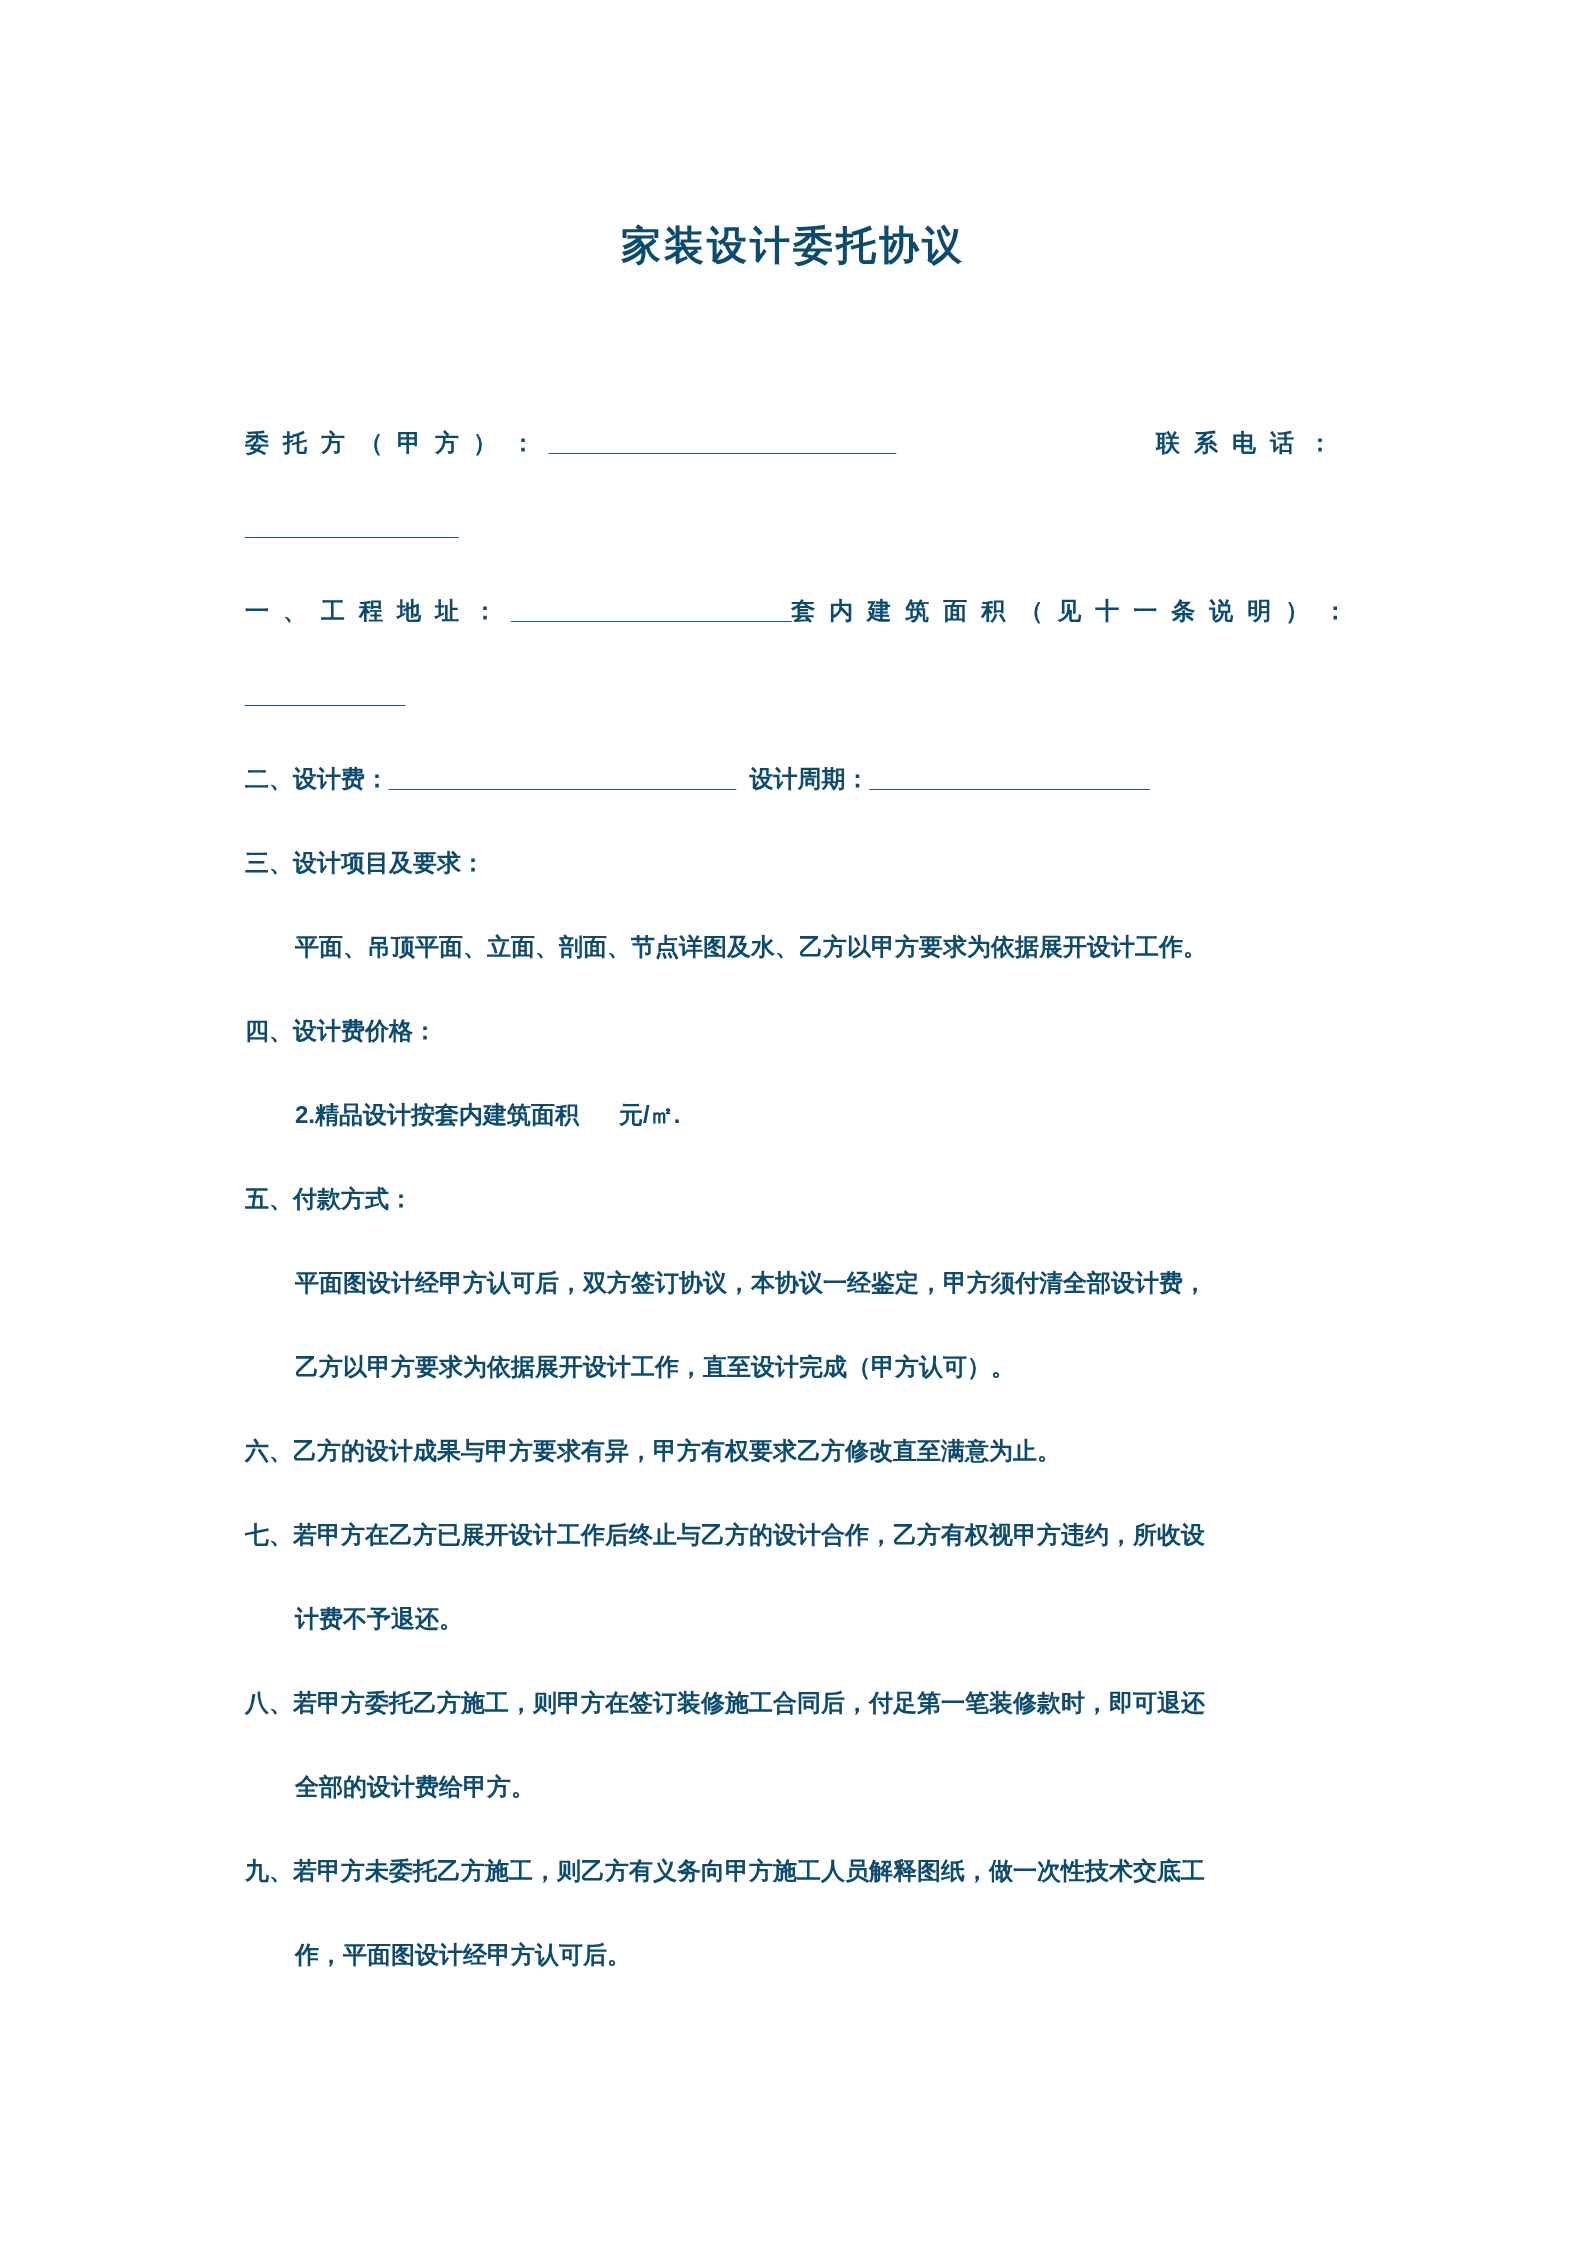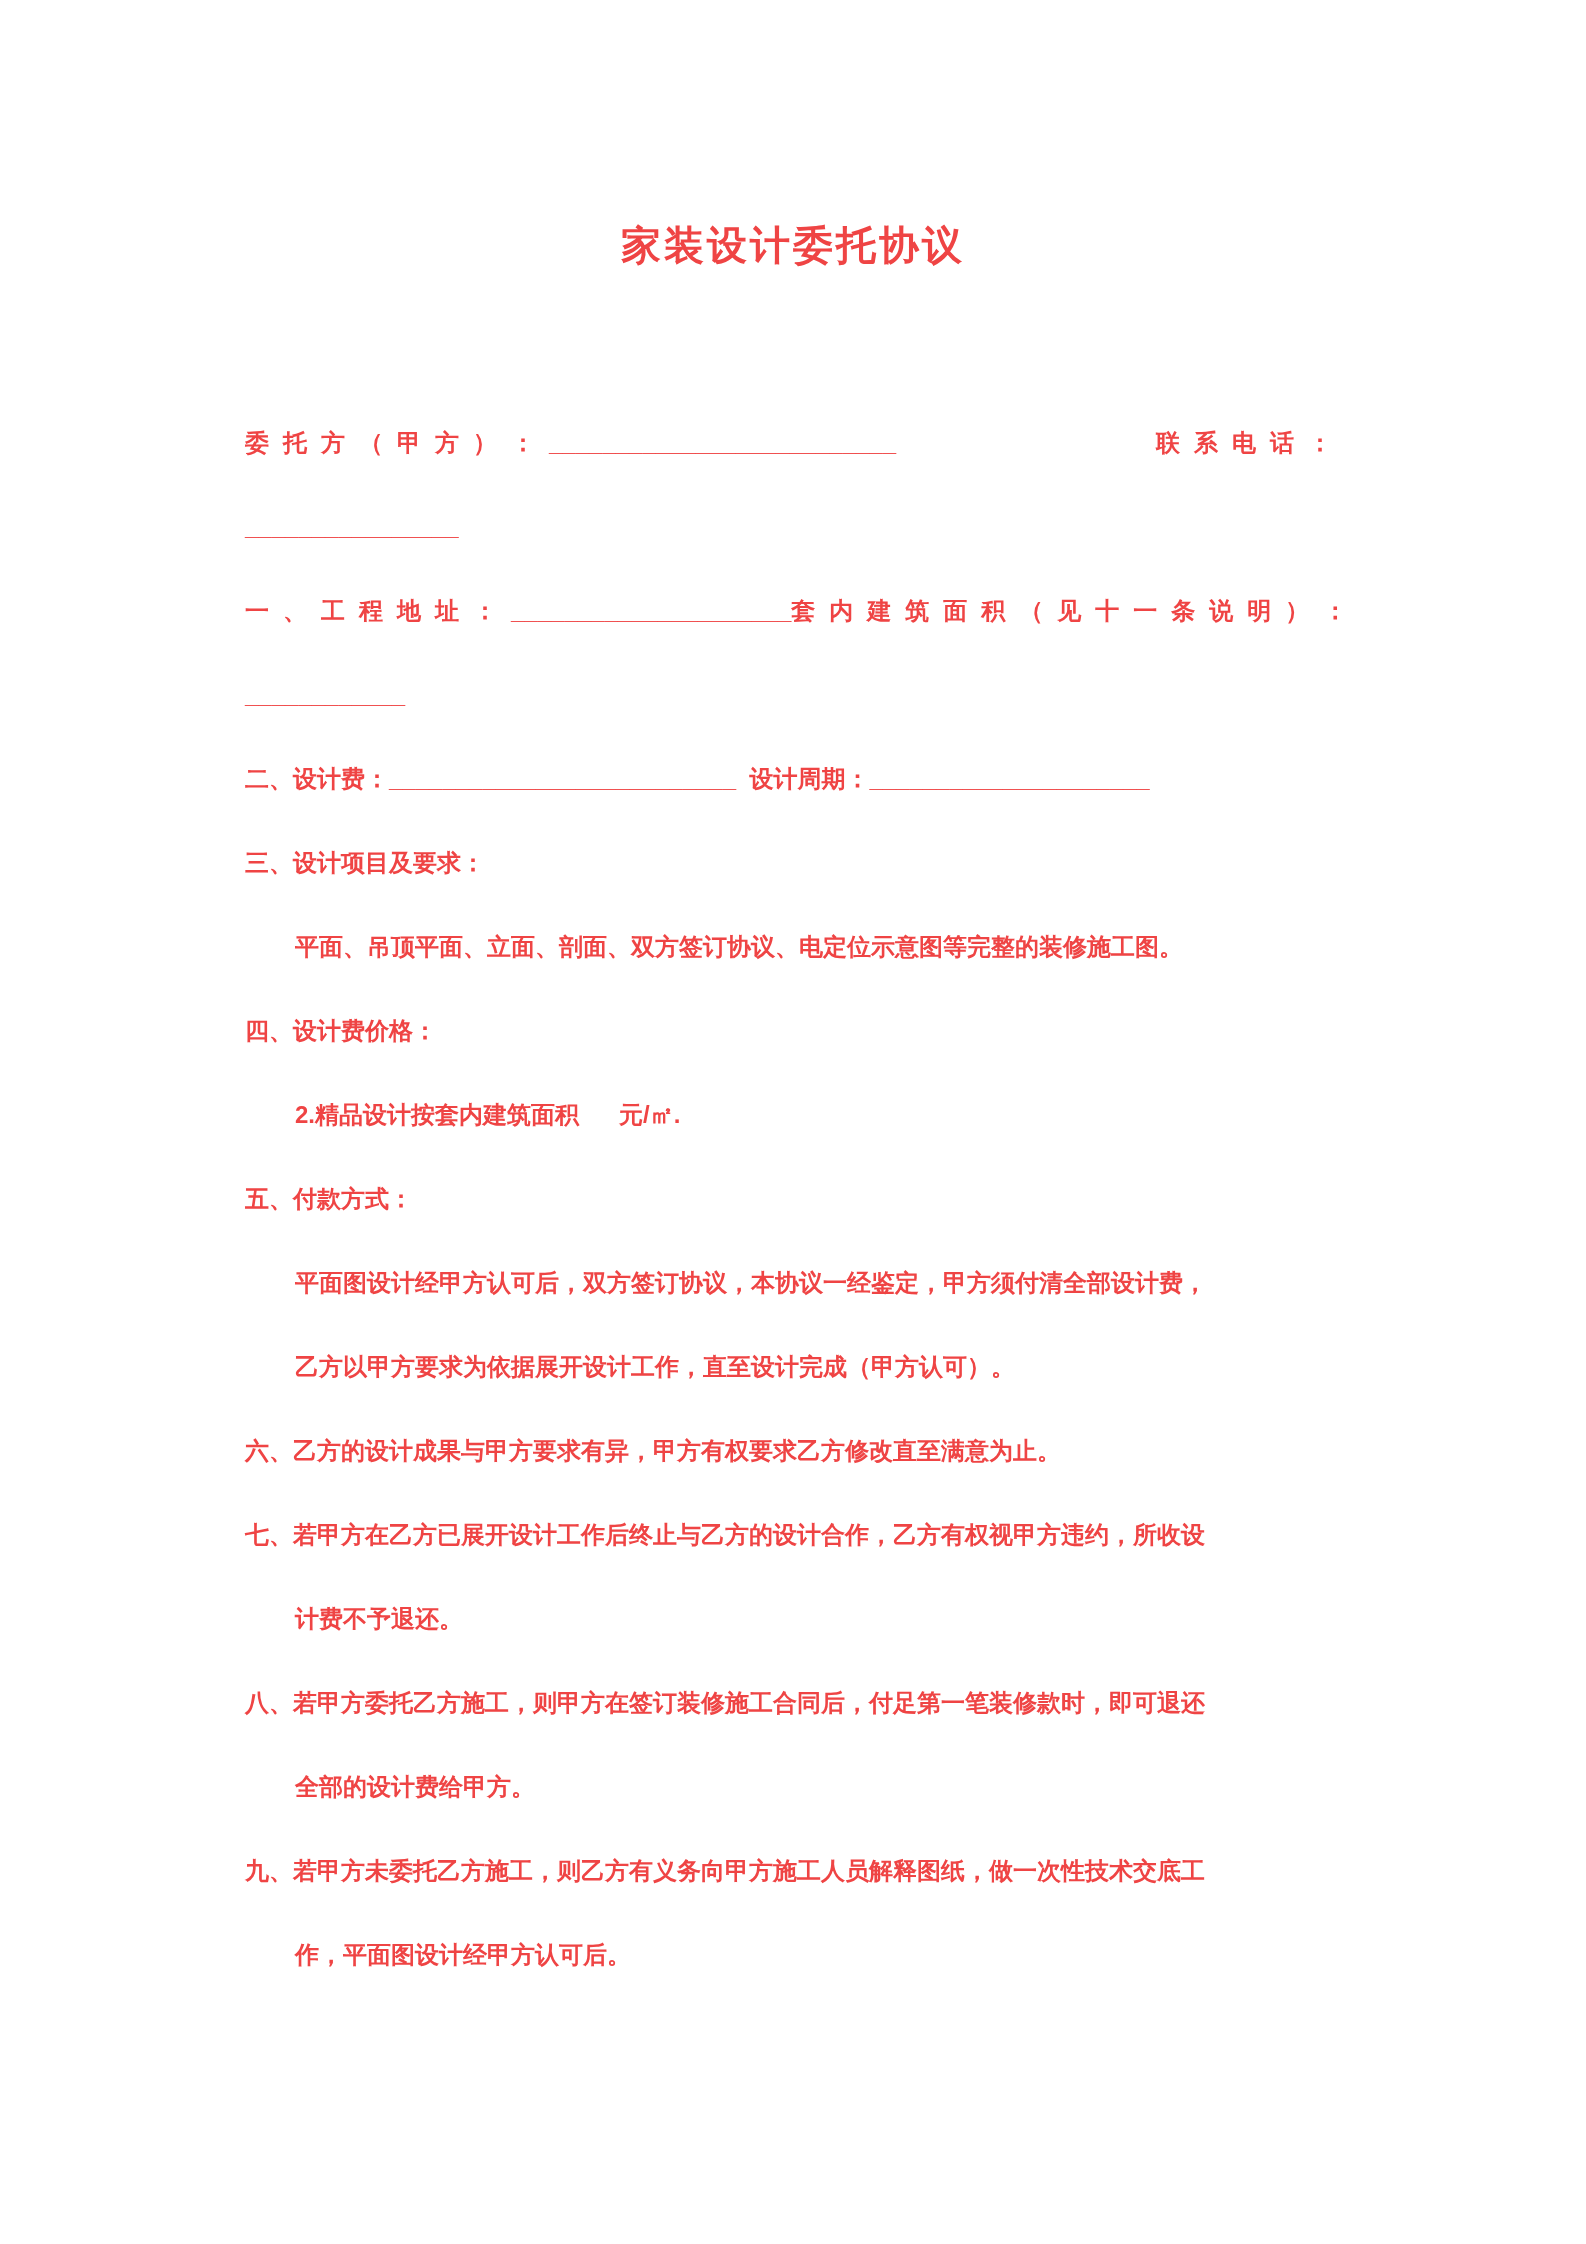--- a/index.html
+++ b/index.html
@@ -5,21 +5,21 @@
   html, body {
     margin: 0;
     padding: 0;
     background: #ffffff;
   }
   .page {
     position: relative;
     width: 1586px;
     height: 2244px;
     background: #ffffff;
-    color: #ef4444;
+    color: #0c4a6e;
     font-family: "Liberation Sans", "DejaVu Sans", sans-serif;
     font-weight: 700;
     overflow: hidden;
     box-sizing: border-box;
   }
   .title {
     margin: 0;
     padding-top: 218px;
     text-align: center;
     font-size: 40px;
@@ -53,21 +53,21 @@
 
 <div class="page">
   <h1 class="title">家装设计委托协议</h1>
   <div class="content" id="content">
       <div class="line split"><span class="spaced">委托方（甲方）：</span><span class="blank">__________________________</span><span class="spacer"></span><span class="spaced">联系电话：</span></div>
       <div class="line">________________</div>
       <div class="line split"><span class="spaced">一、工程地址：</span><span class="blank">_____________________</span><span class="spacer"></span><span class="spaced">套内建筑面积（见十一条说明）：</span></div>
       <div class="line">____________</div>
       <div class="line">二、设计费：__________________________  设计周期：_____________________</div>
       <div class="line">三、设计项目及要求：</div>
-      <div class="line indent">平面、吊顶平面、立面、剖面、双方签订协议、电定位示意图等完整的装修施工图。</div>
+      <div class="line indent">平面、吊顶平面、立面、剖面、节点详图及水、乙方以甲方要求为依据展开设计工作。</div>
       <div class="line">四、设计费价格：</div>
       <div class="line indent">2.精品设计按套内建筑面积      元/㎡.</div>
       <div class="line">五、付款方式：</div>
       <div class="line indent">平面图设计经甲方认可后，双方签订协议，本协议一经鉴定，甲方须付清全部设计费，</div>
       <div class="line indent">乙方以甲方要求为依据展开设计工作，直至设计完成（甲方认可）。</div>
       <div class="line">六、乙方的设计成果与甲方要求有异，甲方有权要求乙方修改直至满意为止。</div>
       <div class="line">七、若甲方在乙方已展开设计工作后终止与乙方的设计合作，乙方有权视甲方违约，所收设</div>
       <div class="line indent">计费不予退还。</div>
       <div class="line">八、若甲方委托乙方施工，则甲方在签订装修施工合同后，付足第一笔装修款时，即可退还</div>
       <div class="line indent">全部的设计费给甲方。</div>

